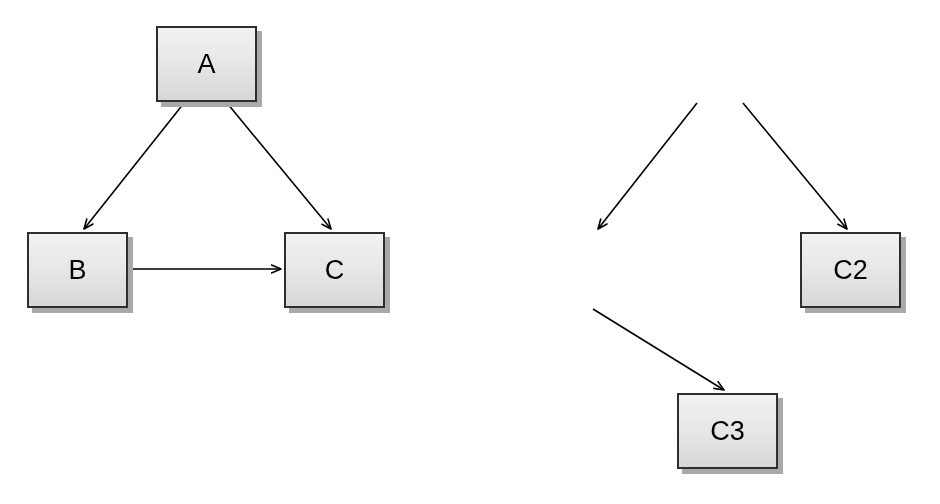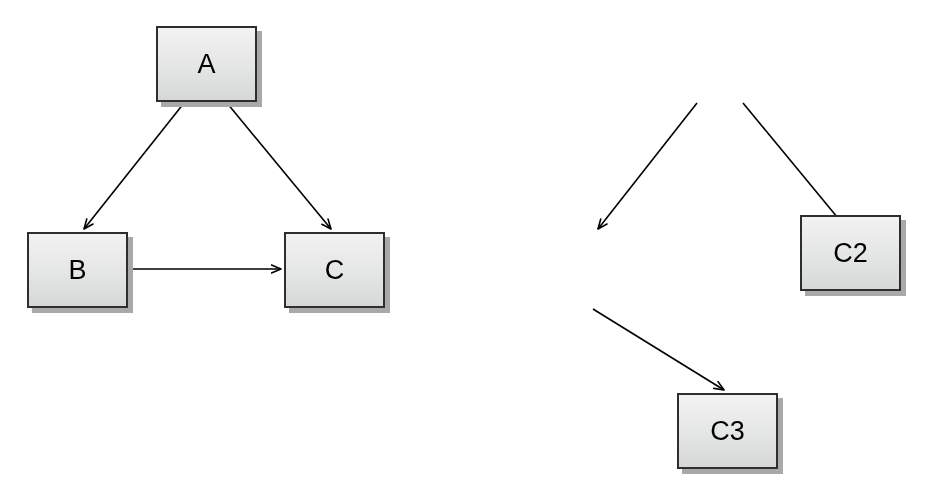--- a/index.html
+++ b/index.html
@@ -43,21 +43,21 @@
     color: #000000;
     line-height: 1;
     user-select: none;
   }
   
   .pos-A  { left: 156px; top: 26px;  }
   .pos-B  { left: 27px;  top: 232px; }
   .pos-C  { left: 284px; top: 232px; }
   .pos-A2 { left: 670px; top: 25px;  }
   .pos-B2 { left: 543px; top: 232px; }
-  .pos-C2 { left: 800px; top: 215px; text-align: center; }
+  .pos-C2 { left: 800px; top: 232px; text-align: center; }
   .pos-C3 { left: 677px; top: 393px; }
 </style>
 </head>
 <body>
 
 <div class="canvas">
 
   <svg class="edges-layer" viewBox="0 0 940 504" xmlns="http://www.w3.org/2000/svg">
     <defs>
       <marker id="arrow" markerUnits="userSpaceOnUse" markerWidth="14" markerHeight="12" refX="10.5" refY="5" orient="auto">

